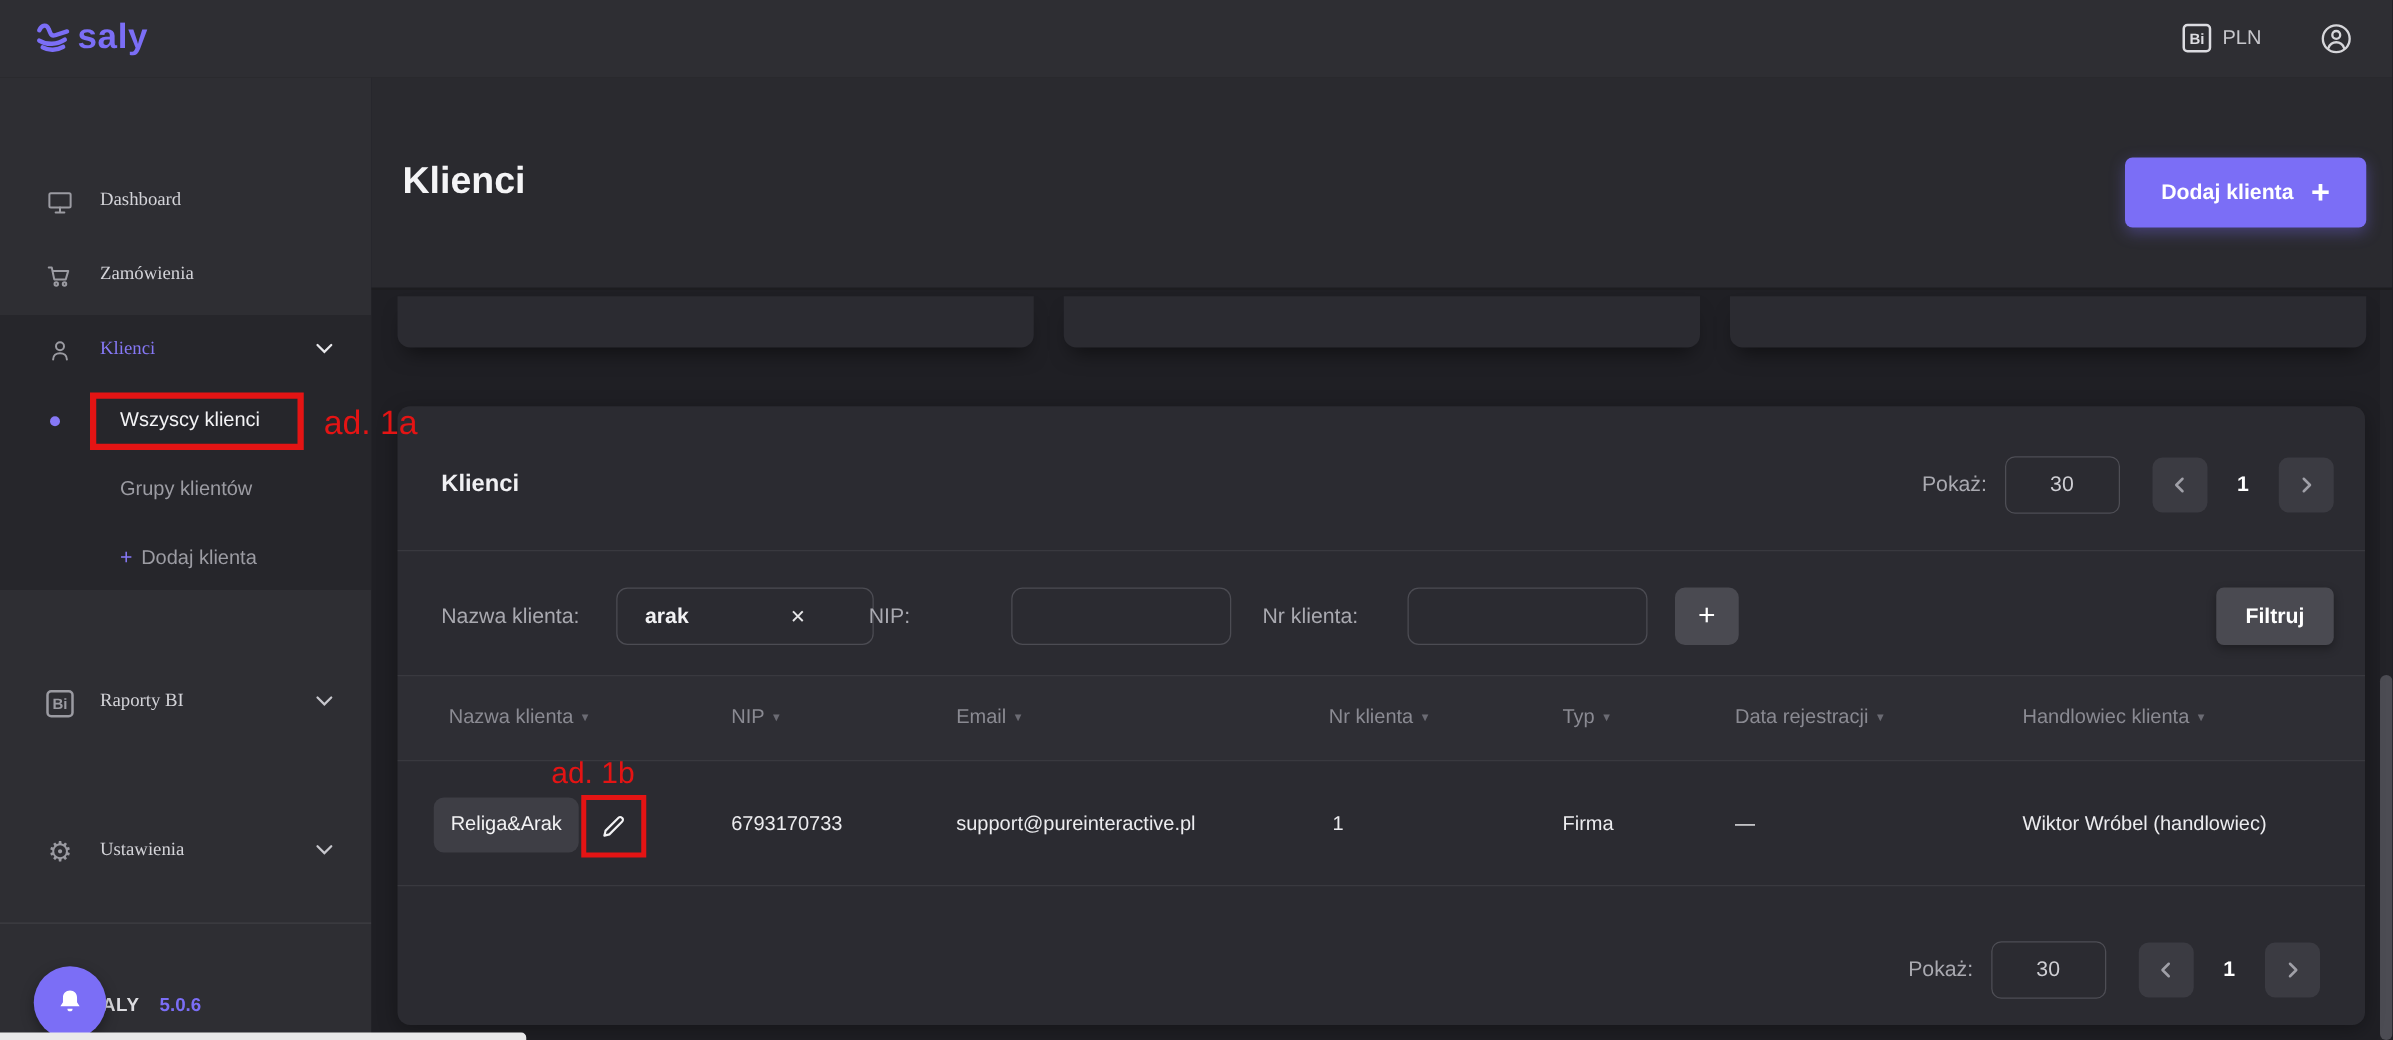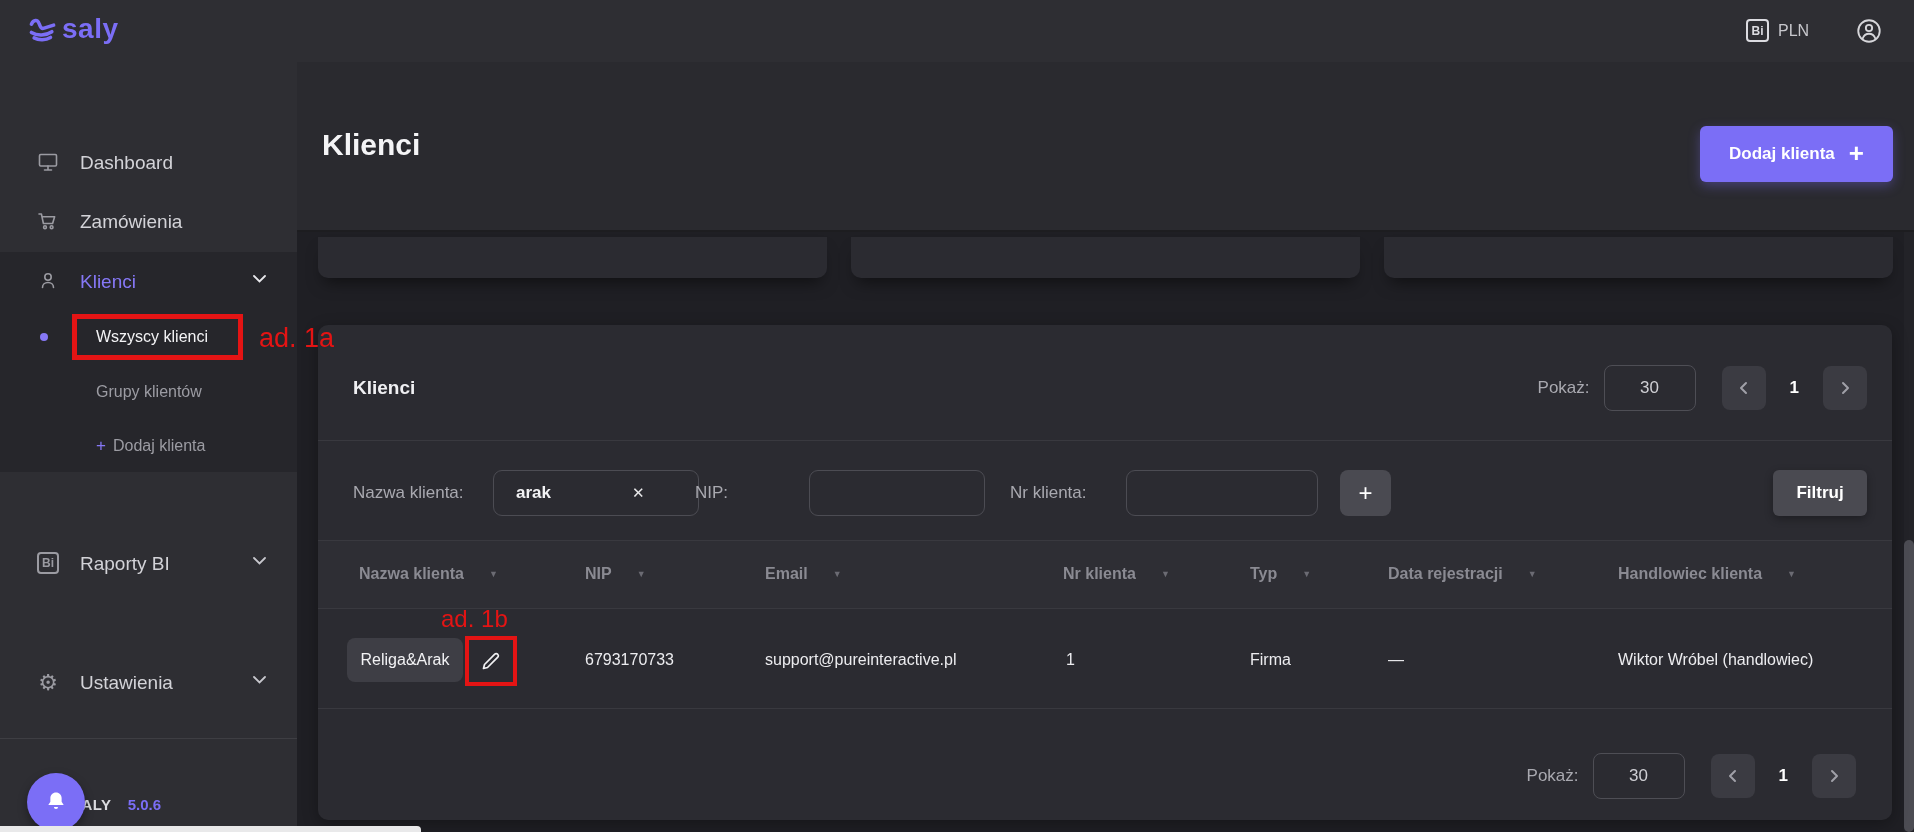--- a/index.html
+++ b/index.html
@@ -15,21 +15,21 @@
             border:2px solid #dcdce1; border-radius:4px; color:#dcdce1; font-size:12px; font-weight:bold; }
   .currency { position:absolute; left:1746px; top:19px; display:flex; align-items:center; gap:9px; cursor:pointer; }
   .currency-code { color:#c7c7cc; font-size:16px; }
   .user-btn { position:absolute; left:1855px; top:17px; width:28px; height:28px; cursor:pointer; }
 
   
   .sidebar { position:absolute; left:0; top:62px; width:297px; height:770px; background:#2e2e33; z-index:20; }
   .sb-active-bg { position:absolute; left:0; top:190px; width:297px; height:220px; background:#26262b; }
   .sb-row { position:absolute; left:0; width:297px; height:48px; cursor:pointer; }
   .sb-icon { position:absolute; left:36px; top:12px; width:24px; height:24px; display:flex; align-items:center; justify-content:center; }
-  .sb-label { position:absolute; left:80px; top:14px; font-size:19px; color:#d3d3d8; }
+  .sb-label { position:absolute; left:80px; top:14px; font-size:15px; color:#d3d3d8;font-family:Liberation Serif, serif; }
   .sb-label.active { color:#8678f6; }
   .sb-chev { position:absolute; left:252px; top:17px; }
   .sub-bullet { position:absolute; left:40px; top:20px; width:8px; height:8px; border-radius:50%; background:#8678f6; }
   .sub-label { position:absolute; left:96px; top:15px; font-size:16px; color:#9c9ca3; }
   .sub-label.current { color:#f3f3f5; }
   .sub-plus { color:#8678f6; margin-right:7px; font-size:17px; }
   .sb-divider { position:absolute; left:0; top:676px; width:297px; height:1px; background:rgba(255,255,255,.08); }
   .fab { position:absolute; left:27px; top:711px; width:58px; height:58px; border-radius:50%; background:#7b6ef6;
          display:flex; align-items:center; justify-content:center; z-index:6; cursor:pointer; box-shadow:0 4px 10px rgba(0,0,0,.35); }
   .version-line { position:absolute; left:71px; top:734px; display:flex; gap:16px; align-items:center; z-index:4; }
@@ -67,21 +67,21 @@
                 border-radius:9px; color:#f2f2f4; font-size:17px; font-weight:bold; padding:0 36px 0 22px;
                 font-family:"Liberation Sans",sans-serif; outline:none; }
   .clear-x { position:absolute; top:44px; color:#e8e8ea; font-size:15px; cursor:pointer; }
   .sq-btn { position:absolute; top:30px; width:51px; height:46px; background:#4a4a51; border-radius:8px; color:#fff;
             font-size:24px; display:flex; align-items:center; justify-content:center; cursor:pointer; }
   .filtruj-btn { position:absolute; left:1455px; top:30px; width:94px; height:46px; background:#4a4a51; border-radius:6px;
                  color:#fff; font-size:17px; font-weight:bold; display:flex; align-items:center; justify-content:center;
                  cursor:pointer; box-shadow:0 3px 8px rgba(0,0,0,.3); }
 
   .thead { position:absolute; left:0; top:216px; width:1574px; height:67px; background:rgba(255,255,255,.015); }
-  .th { position:absolute; top:24px; display:flex; align-items:center; gap:25px; color:#8a8a92; font-size:16px; cursor:pointer;font-weight:bold; }
+  .th { position:absolute; top:24px; display:flex; align-items:center; gap:5px; color:#8a8a92; font-size:16px; cursor:pointer; }
   .sort-arrow { font-size:9px; color:#6b6b73; }
   .trow { position:absolute; left:0; top:284px; width:1574px; height:99px; }
   .td { position:absolute; top:42px; color:#ececef; font-size:16px; }
   .name-chip { position:absolute; left:29px; top:29px; width:116px; height:44px; background:#3e3e45; border-radius:8px;
                display:flex; align-items:center; justify-content:center; color:#f2f2f4; font-size:16px; cursor:pointer; }
   .edit-btn { position:absolute; left:147px; top:27px; width:52px; height:50px; border:4px solid #e41414;
               display:flex; align-items:center; justify-content:center; cursor:pointer; }
 
   .ann-label { color:#e41414; font-weight:normal; z-index:25; }
   .ann-box-a { position:absolute; left:72px; top:314px; width:171px; height:46px; border:5px solid #e41414; z-index:25; }

